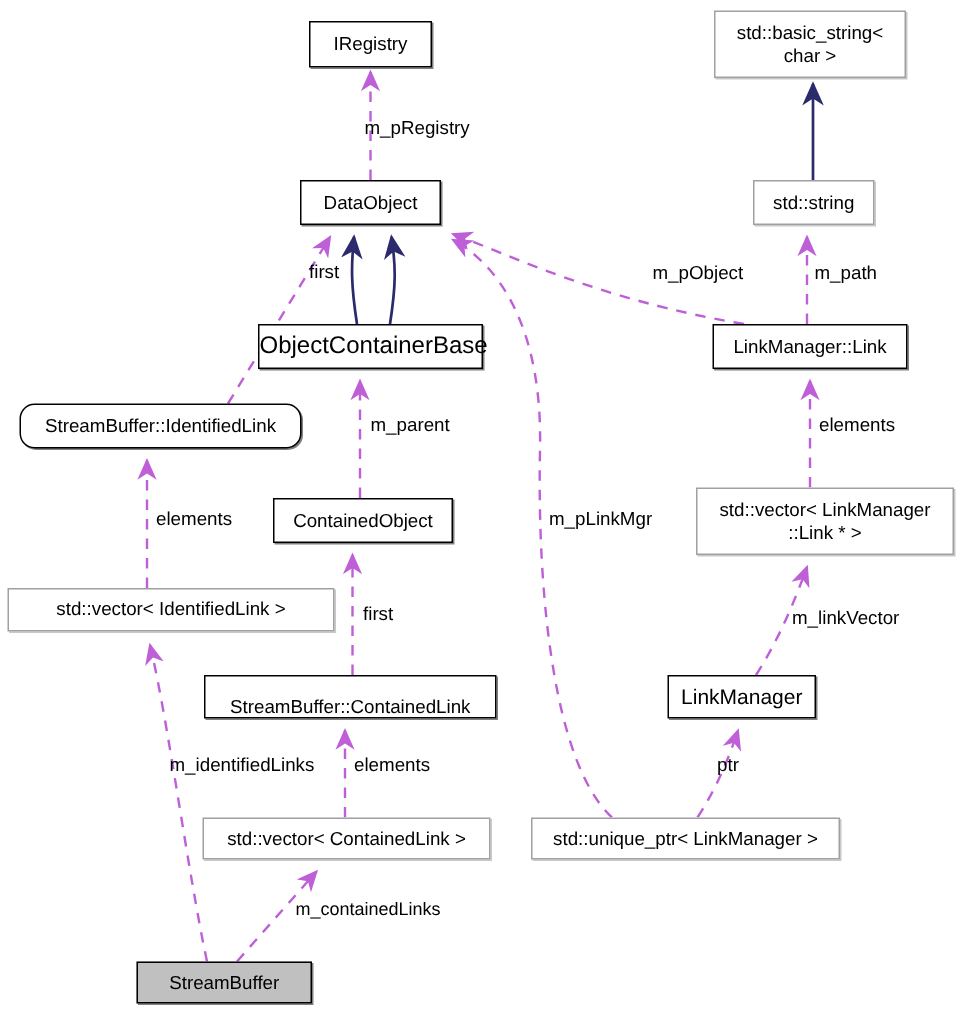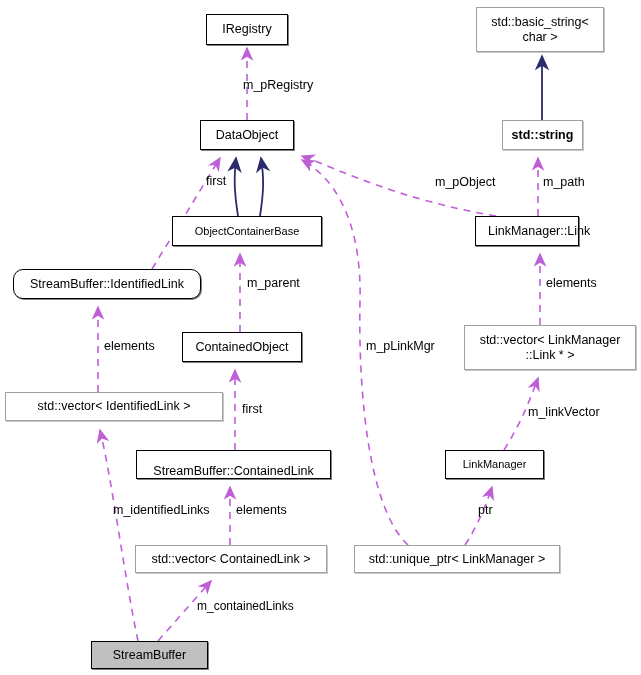--- a/index.html
+++ b/index.html
@@ -92,30 +92,30 @@
         <path d="M 158 641 L 211 581" fill="none" stroke="#bf5fd8" stroke-width="1.6" stroke-dasharray="7,6" marker-end="url(#arrow-usage)"></path>
         <path d="M 408 545 C 370 510 358 400 360 300 C 362 215 330 175 302 160" fill="none" stroke="#bf5fd8" stroke-width="1.6" stroke-dasharray="7,6" marker-end="url(#arrow-usage)"></path>
         <path d="M 465 545 C 478 525 486 505 492 487" fill="none" stroke="#bf5fd8" stroke-width="1.6" stroke-dasharray="7,6" marker-end="url(#arrow-usage)"></path>
       </g>
   </svg>
   <div id="node-layer">
       <div class="node kind-class" style="left: 206px; top: 14px; width: 82px; height: 31px; font-size: 12.5px;"><span class="node-label">IRegistry</span></div>
       <div class="node kind-lib" style="left: 476px; top: 7px; width: 128px; height: 45px; font-size: 12.5px;"><span class="node-label">std::basic_string&lt;
 char &gt;</span></div>
       <div class="node kind-class" style="left: 200px; top: 120px; width: 94px; height: 30px; font-size: 12.5px;"><span class="node-label">DataObject</span></div>
-      <div class="node kind-lib" style="left: 502px; top: 120px; width: 81px; height: 30px; font-size: 12.5px; font-weight: bold;"><span class="node-label">std::string</span></div>
-      <div class="node kind-class" style="left: 172px; top: 216px; width: 150px; height: 30px; font-size: 11px;"><span class="node-label">ObjectContainerBase</span></div>
-      <div class="node kind-class" style="left: 475px; top: 216px; width: 104px; height: 30px; font-size: 12.5px; padding-left: 12px;"><span class="node-label">LinkManager::Link</span></div>
+      <div class="node kind-lib" style="left: 502px; top: 120px; width: 81px; height: 30px; font-size: 12.5px;"><span class="node-label">std::string</span></div>
+      <div class="node kind-class" style="left: 172px; top: 216px; width: 150px; height: 30px; font-size: 16px;"><span class="node-label">ObjectContainerBase</span></div>
+      <div class="node kind-class" style="left: 475px; top: 216px; width: 130px; height: 30px; font-size: 12.5px;"><span class="node-label">LinkManager::Link</span></div>
       <div class="node kind-class" style="left: 13px; top: 269px; width: 188px; height: 30px; font-size: 12.5px; border-radius: 10px;"><span class="node-label">StreamBuffer::IdentifiedLink</span></div>
       <div class="node kind-class" style="left: 182px; top: 332px; width: 120px; height: 30px; font-size: 12.5px;"><span class="node-label">ContainedObject</span></div>
       <div class="node kind-lib" style="left: 464px; top: 325px; width: 172px; height: 45px; font-size: 12.5px;"><span class="node-label">std::vector&lt; LinkManager
 ::Link * &gt;</span></div>
       <div class="node kind-lib" style="left: 5px; top: 392px; width: 218px; height: 29px; font-size: 12.5px;"><span class="node-label">std::vector&lt; IdentifiedLink &gt;</span></div>
       <div class="node kind-class" style="left: 136px; top: 450px; width: 195px; height: 29px; font-size: 12.5px; align-items: flex-end;"><span class="node-label">StreamBuffer::ContainedLink</span></div>
-      <div class="node kind-class" style="left: 445px; top: 450px; width: 99px; height: 29px; font-size: 11px;"><span class="node-label">LinkManager</span></div>
+      <div class="node kind-class" style="left: 445px; top: 450px; width: 99px; height: 29px; font-size: 14px;"><span class="node-label">LinkManager</span></div>
       <div class="node kind-lib" style="left: 135px; top: 545px; width: 192px; height: 28px; font-size: 12.5px;"><span class="node-label">std::vector&lt; ContainedLink &gt;</span></div>
       <div class="node kind-lib" style="left: 354px; top: 545px; width: 206px; height: 28px; font-size: 12.5px;"><span class="node-label">std::unique_ptr&lt; LinkManager &gt;</span></div>
       <div class="node kind-focus" style="left: 91px; top: 641px; width: 117px; height: 28px; font-size: 12.5px;"><span class="node-label">StreamBuffer</span></div>
     </div>
   <div id="edge-label-layer">
       <div class="edge-label" style="left: 243px; top: 78px; font-size: 12.5px;">m_pRegistry</div>
       <div class="edge-label" style="left: 206px; top: 174px; font-size: 12.5px;">first</div>
       <div class="edge-label" style="left: 247px; top: 276px; font-size: 12.5px;">m_parent</div>
       <div class="edge-label" style="left: 543px; top: 175px; font-size: 12.5px;">m_path</div>
       <div class="edge-label" style="left: 435px; top: 175px; font-size: 12.5px;">m_pObject</div>

